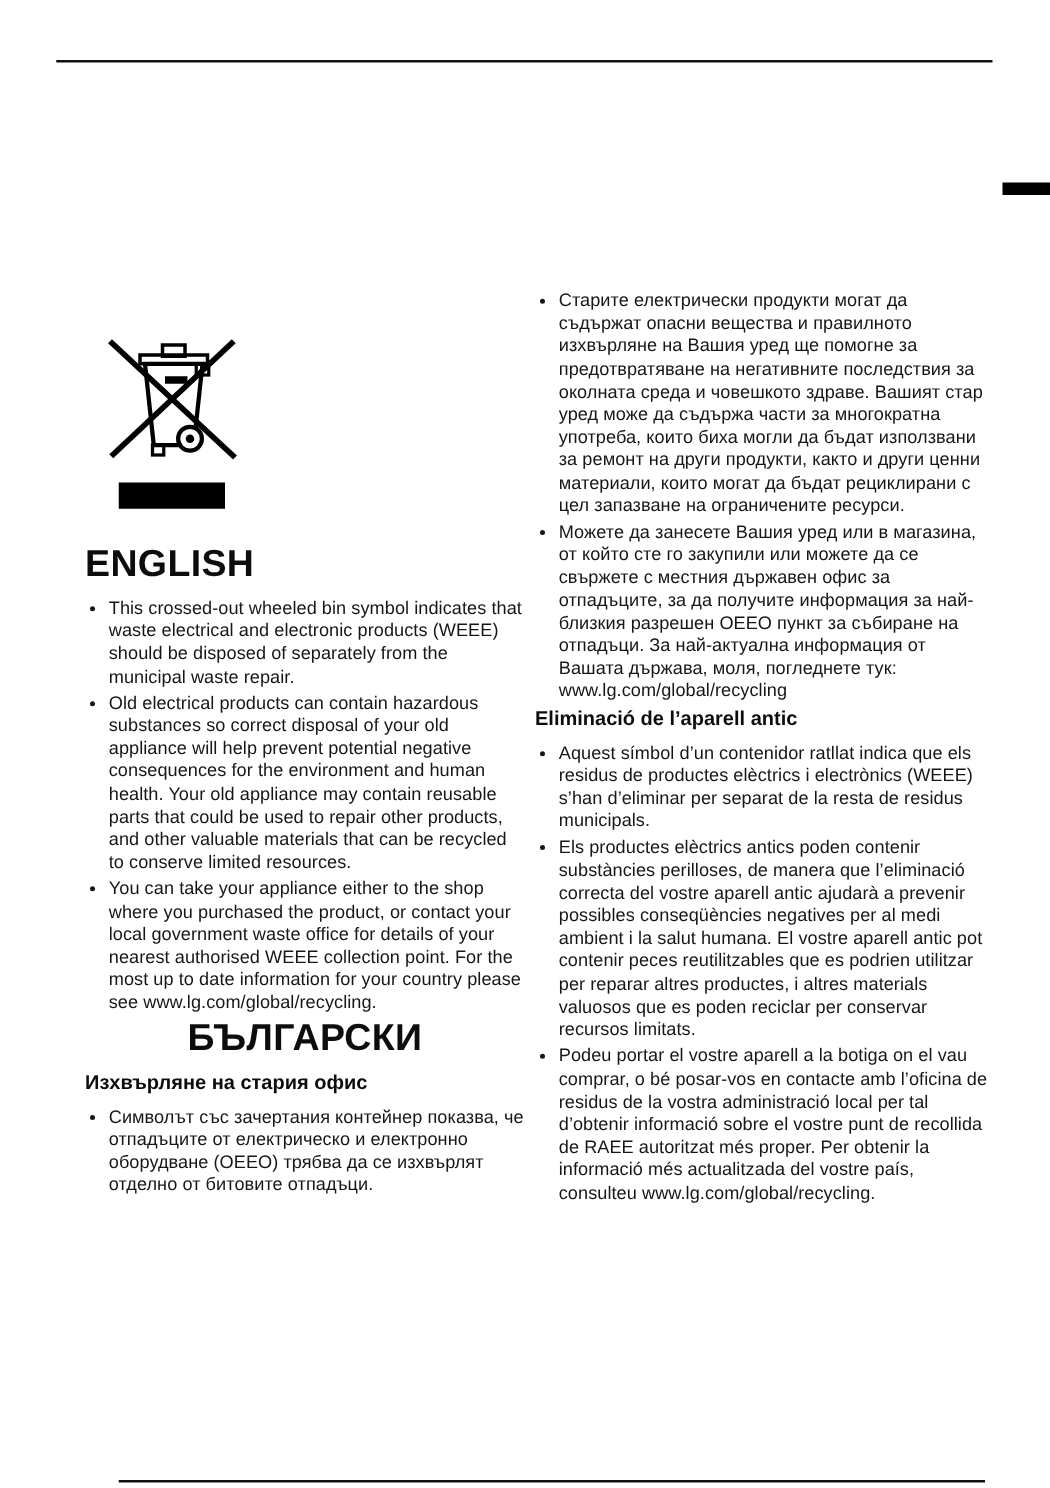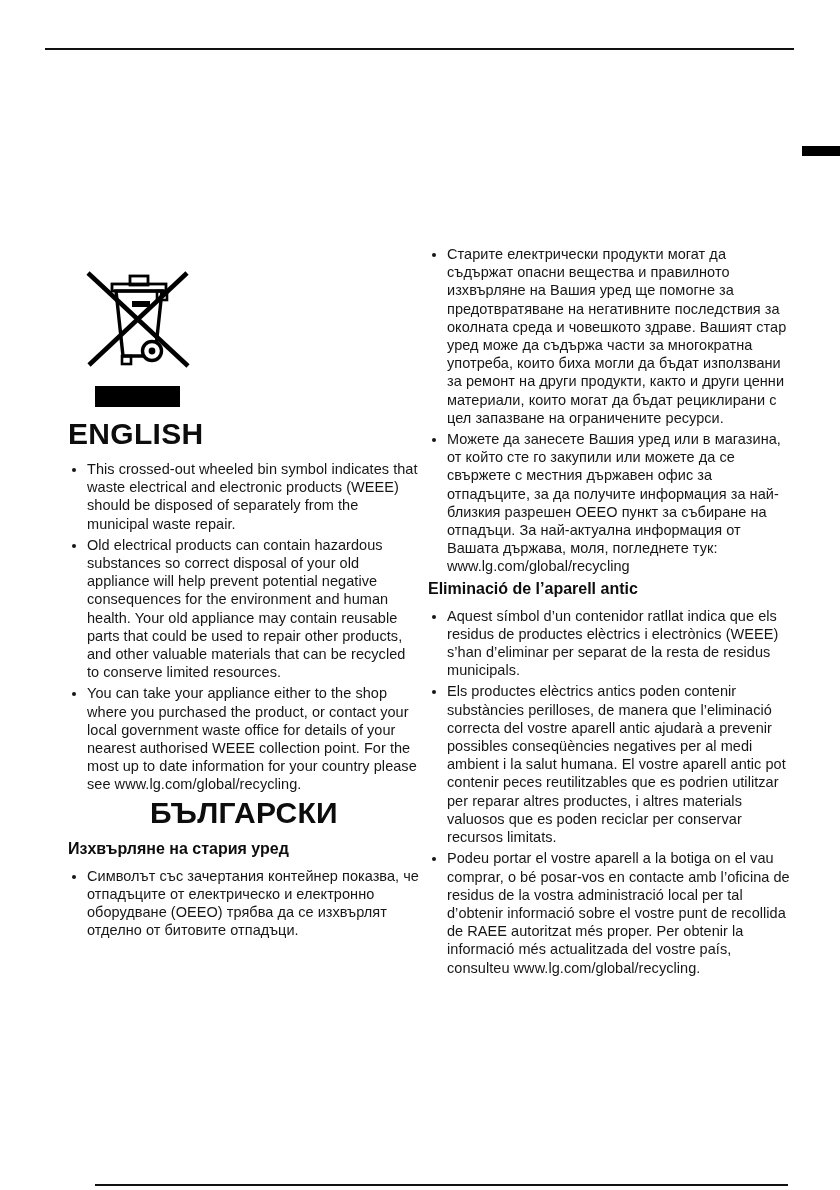--- a/index.html
+++ b/index.html
@@ -35,22 +35,22 @@
     left: 85px; top: 268px;
     width: 108px; height: 102px;
   }
   .weee-bar {
     position: absolute;
     left: 95px; top: 386px;
     width: 85px; height: 21px;
     background: #000;
   }
   .col { position: absolute; }
-  .col-left  { left: 68px;  top: 418px; width: 352px; }
-  .col-right { left: 428px; top: 245px; width: 365px; }
+  .col-left  { left: 68px;  top: 436px; width: 352px; }
+  .col-right { left: 428px; top: 232px; width: 365px; }
   h1.lang-heading {
     font-size: 30px;
     line-height: 32px;
     font-weight: 700;
     letter-spacing: 0.3px;
     margin: 0 0 10px 0;
     color: #0d0d0d;
   }
   h2.topic-heading {
     font-size: 16px;
@@ -109,21 +109,21 @@
 
   <div class="col col-left">
     <h1 class="lang-heading">ENGLISH</h1>
     <ul class="bullets">
       <li>This crossed-out wheeled bin symbol indicates that waste electrical and electronic products (WEEE) should be disposed of separately from the municipal waste repair.</li>
       <li>Old electrical products can contain hazardous substances so correct disposal of your old appliance will help prevent potential negative consequences for the environment and human health. Your old appliance may contain reusable parts that could be used to repair other products, and other valuable materials that can be recycled to conserve limited resources.</li>
       <li>You can take your appliance either to the shop where you purchased the product, or contact your local government waste office for details of your nearest authorised WEEE collection point. For the most up to date information for your country please see www.lg.com/global/recycling.</li>
     </ul>
 
     <h1 class="lang-heading mt-section">БЪЛГАРСКИ</h1>
-    <h2 class="topic-heading">Изхвърляне на стария уред</h2>
+    <h2 class="topic-heading">Изхвърляне на стария офис</h2>
     <ul class="bullets">
       <li>Символът със зачертания контейнер показва, че отпадъците от електрическо и електронно оборудване (ОЕЕО) трябва да се изхвърлят отделно от битовите отпадъци.</li>
     </ul>
   </div>
 
   <div class="col col-right">
     <ul class="bullets after-bullets">
       <li>Старите електрически продукти могат да съдържат опасни вещества и правилното изхвърляне на Вашия уред ще помогне за предотвратяване на негативните последствия за околната среда и човешкото здраве. Вашият стар уред може да съдържа части за многократна употреба, които биха могли да бъдат използвани за ремонт на други продукти, както и други ценни материали, които могат да бъдат рециклирани с цел запазване на ограничените ресурси.</li>
       <li>Можете да занесете Вашия уред или в магазина, от който сте го закупили или можете да се свържете с местния държавен офис за отпадъците, за да получите информация за най-близкия разрешен ОЕЕО пункт за събиране на отпадъци. За най-актуална информация от Вашата държава, моля, погледнете тук: www.lg.com/global/recycling</li>
     </ul>

